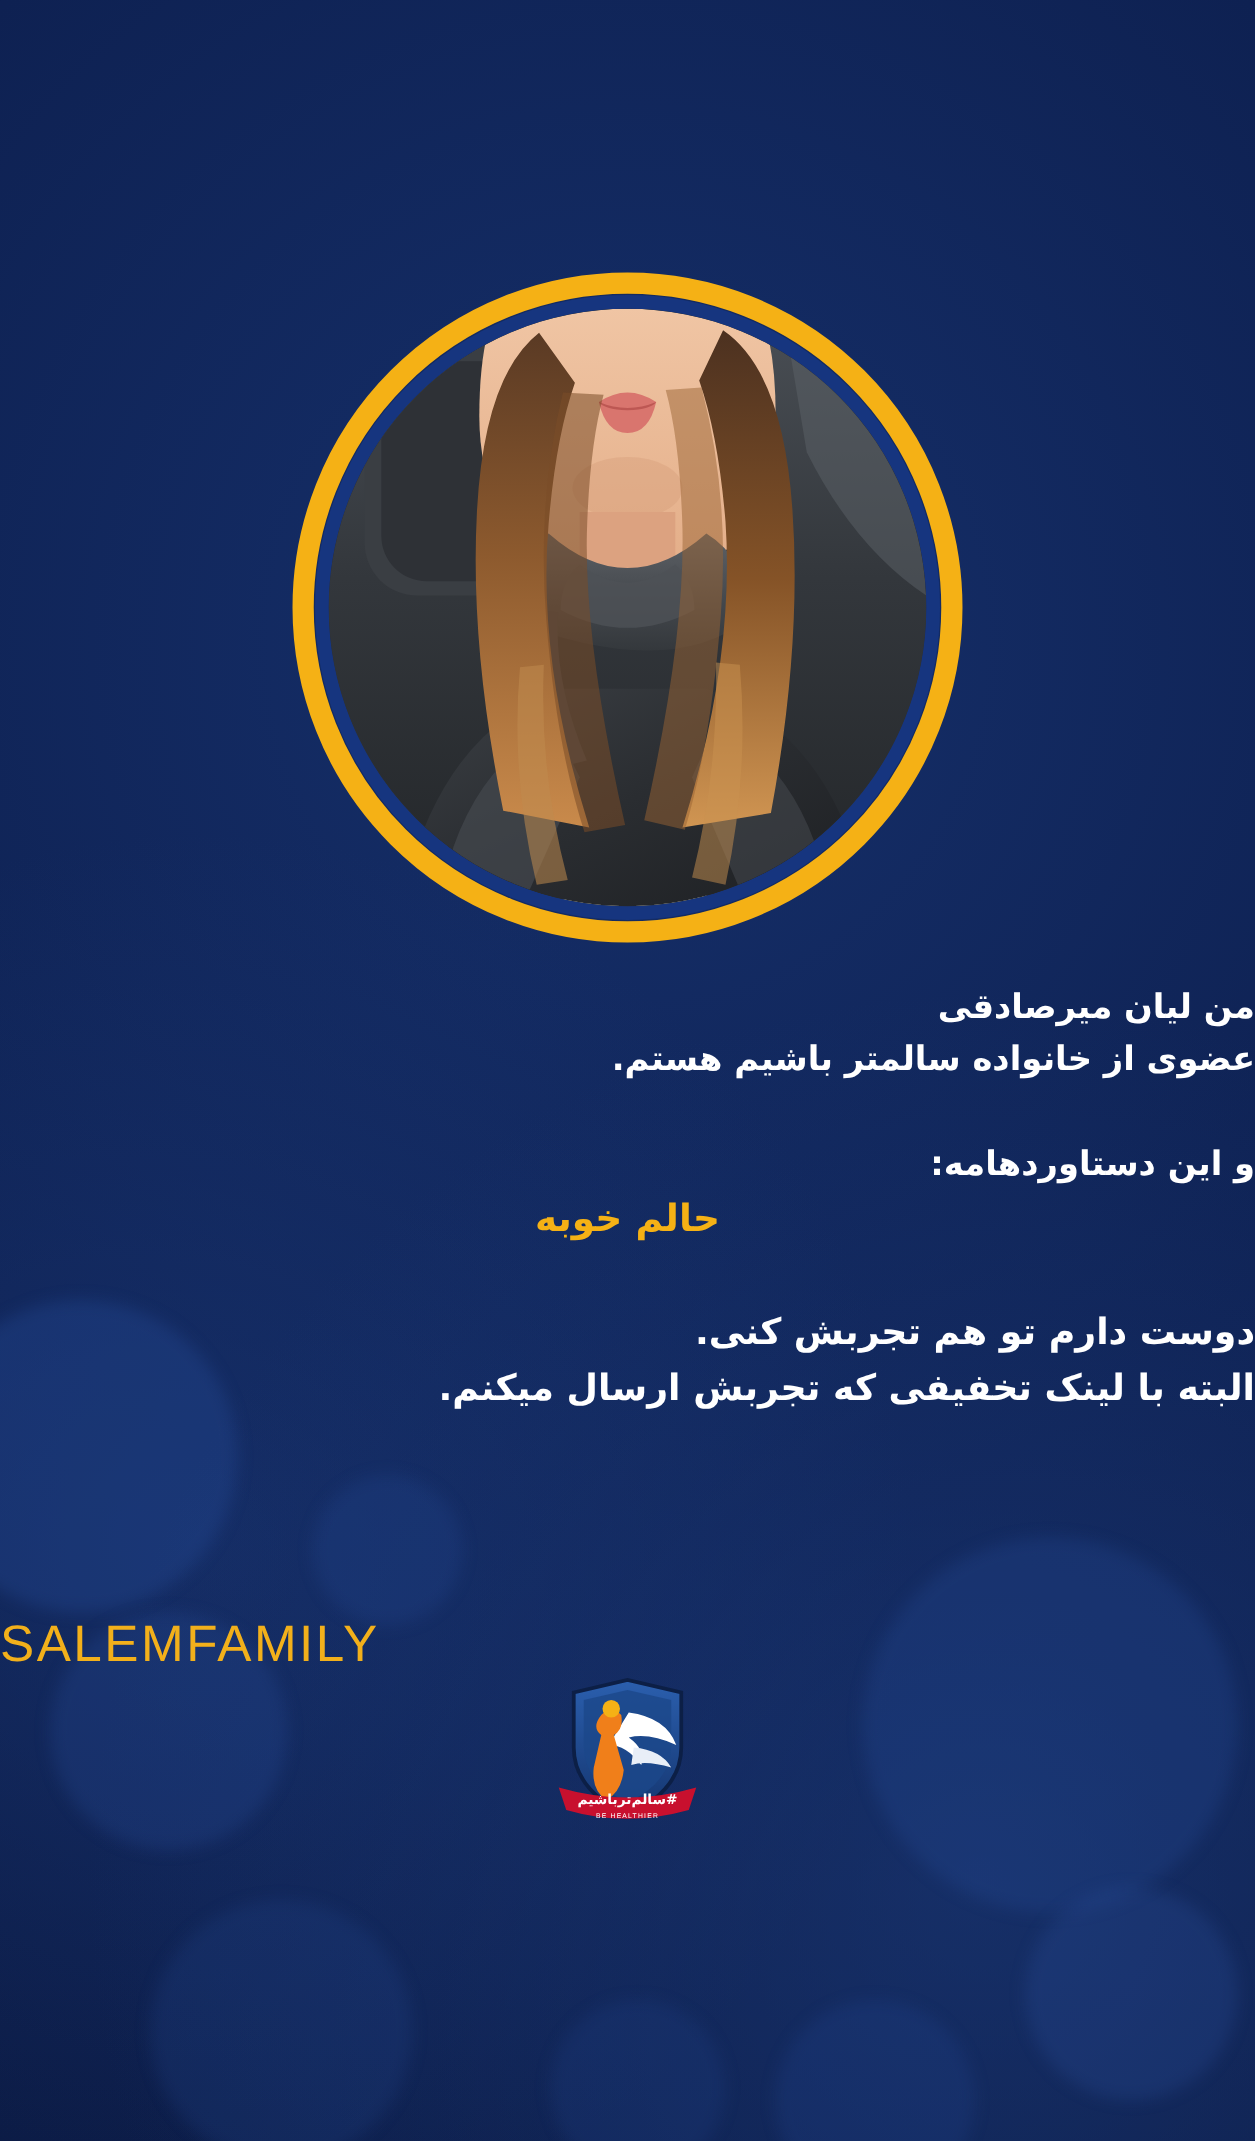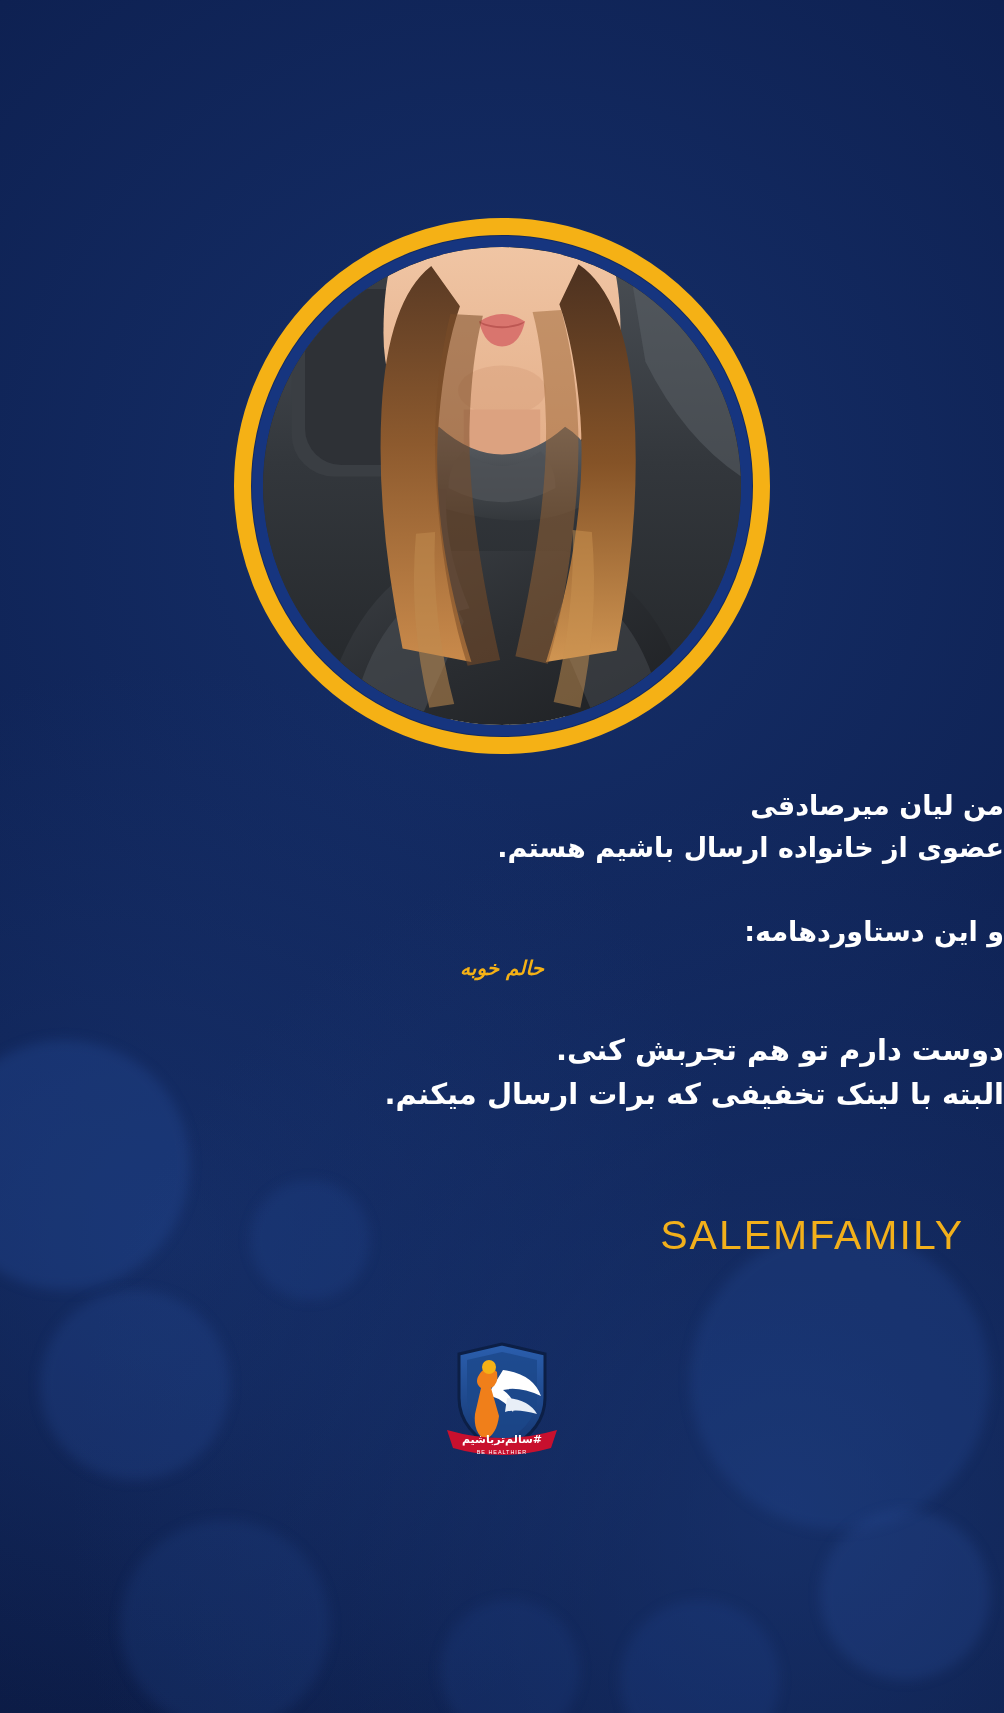--- a/index.html
+++ b/index.html
@@ -110,29 +110,29 @@
   }
   .line {
     font-weight: bold;
     line-height: 1.55;
     letter-spacing: 0;
   }
   .white { color: #ffffff; text-align: right; }
   .gold  { color: #f5b115; }
   .intro { font-size: 27px; }
   .group-title { font-size: 27px; margin-top: 42px; }
-  .ach { font-size: 20px; font-style: italic; }
+  .ach { font-size: 30px; }
   .closing { font-size: 29px; margin-top: 44px; }
 
   .brand {
     position: absolute;
     left: 0;
-    top: 1212px;
+    top: 1292px;
     width: 964px;
-    text-align: right;
+    text-align: left;
     color: #f2b01b;
     font-size: 41px;
     letter-spacing: 2px;
     font-family: "Liberation Sans", sans-serif;
   }
 
   
   .logo {
     position: absolute;
     left: 50%;
@@ -230,27 +230,27 @@
           <path d="M344 298 q8 92 -12 184 l-28 -6 q22 -88 20 -180 Z" fill="#c9914f" opacity="0.5"></path>
 
           <rect x="0" y="0" width="500" height="500" fill="url(#vig)"></rect>
         </svg>
       </div>
     </div>
   </div>
 
   <div class="text-block">
     <div class="line white intro">من لیان میرصادقی</div>
-    <div class="line white intro">عضوی از خانواده ارسال باشیم هستم.</div>
+    <div class="line white intro">عضوی از خانواده سالمتر باشیم هستم.</div>
 
     <div class="line white group-title">و این دستاوردهامه:</div>
     <div class="line gold ach">حالم خوبه</div>
 
     <div class="line white closing">دوست دارم تو هم تجربش کنی.</div>
-    <div class="line white closing" style="margin-top:0">البته با لینک تخفیفی که برات ارسال میکنم.</div>
+    <div class="line white closing" style="margin-top:0">البته با لینک تخفیفی که تجربش ارسال میکنم.</div>
   </div>
 
   <div class="brand">SALEMFAMILY</div>
 
   <div class="logo">
     <svg viewBox="0 0 130 130" aria-hidden="true">
       <defs>
         <linearGradient id="shieldG" x1="0" y1="0" x2="0" y2="1">
           <stop offset="0%" stop-color="#2b5fae"></stop>
           <stop offset="100%" stop-color="#14356f"></stop>

